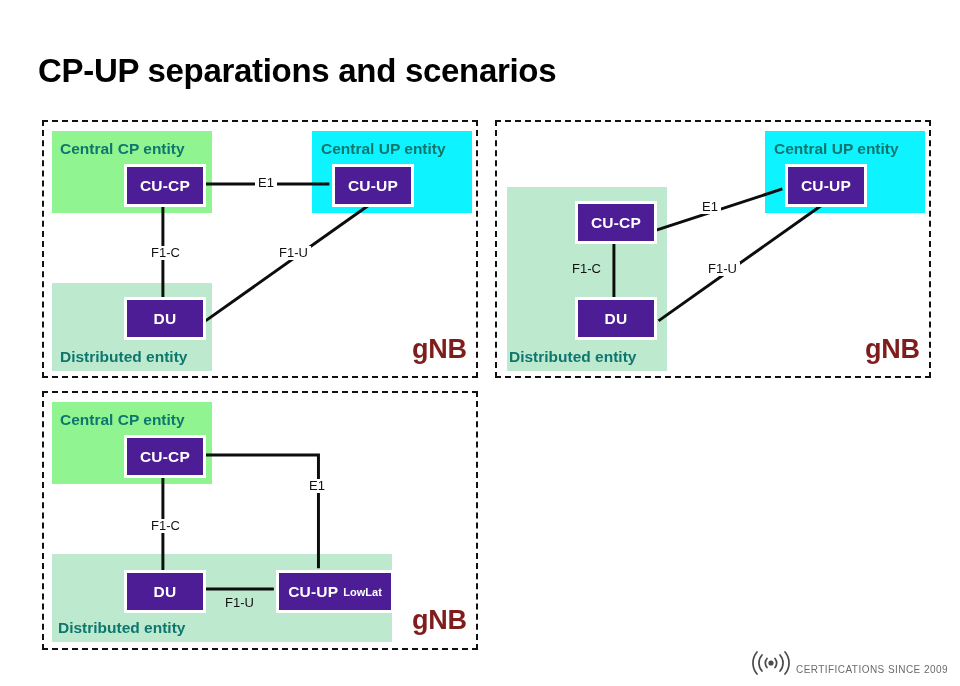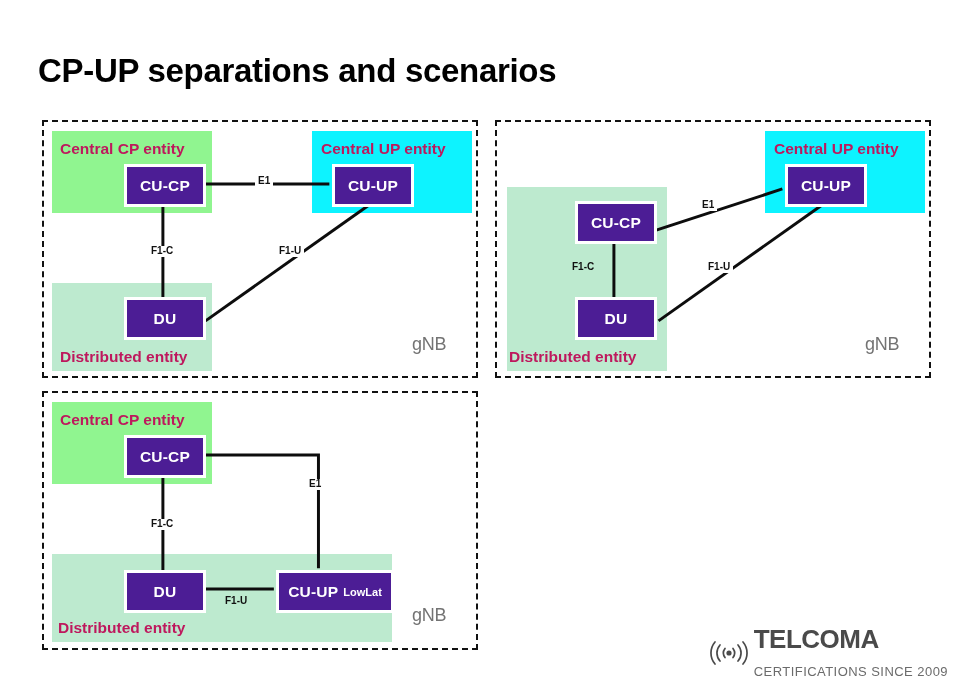--- a/index.html
+++ b/index.html
@@ -43,21 +43,21 @@
     box-sizing: border-box;
   }
   .region-cp   { background: #90f590; }
   .region-up   { background: #0df3ff; }
   .region-dist { background: #bdeacf; }
 
   .region-label {
     position: absolute;
     font-size: 15.5px;
     font-weight: bold;
-    color: #be185d;
+    color: #0f766e;
     white-space: nowrap;
     line-height: 1;
   }
 
   
   .node {
     position: absolute;
     box-sizing: border-box;
     background: #4c1d95;
     border: 3px solid #ffffff;
@@ -91,37 +91,37 @@
   .link-line {
     stroke: #0d0d0d;
     stroke-width: 3;
     fill: none;
     stroke-linecap: butt;
   }
 
   
   .link-label {
     position: absolute;
-    font-size: 10px;
-    font-weight: bold;
+    font-size: 13px;
+    font-weight: normal;
     color: #111111;
     background: #ffffff;
     padding: 0 3px;
     white-space: nowrap;
     line-height: 1.05;
     z-index: 5;
   }
   .link-label.on-mint { background: #bdeacf; }
 
   
   .gnb-tag {
     position: absolute;
-    font-size: 18px;
-    font-weight: normal;
-    color: #737373;
+    font-size: 27px;
+    font-weight: bold;
+    color: #7f1d1d;
     letter-spacing: -0.2px;
     z-index: 6;
   }
 
   
   #logo {
     position: absolute;
     right: 12px;
     bottom: 8px;
     display: flex;
@@ -131,21 +131,21 @@
   }
   #logo .wordmark { display: flex; flex-direction: column; align-items: flex-start; }
   #logo .brand {
     font-size: 26px;
     font-weight: bold;
     color: #4a4a4a;
     letter-spacing: -0.5px;
     line-height: 0.95;
   }
   #logo .tagline {
-    font-size: 13px;
+    font-size: 10px;
     color: #6b6b6b;
     letter-spacing: 0.45px;
     line-height: 1;
     margin-top: 13px;
   }
 </style>
 </head>
 <body>
 
 <div id="slide">
@@ -255,18 +255,17 @@
         <path d="M9,4 A17,17 0 0 0 9,26"></path>
         <path d="M14,7 A12,12 0 0 0 14,23"></path>
         <path d="M19,10.5 A7.5,7.5 0 0 0 19,19.5"></path>
         <path d="M37,4 A17,17 0 0 1 37,26"></path>
         <path d="M32,7 A12,12 0 0 1 32,23"></path>
         <path d="M27,10.5 A7.5,7.5 0 0 1 27,19.5"></path>
       </g>
       <circle cx="23" cy="15" r="2.6" fill="#4a4a4a"></circle>
     </svg>
     <div class="wordmark">
-      <div class="brand">TELCOMA</div>
       <div class="tagline">CERTIFICATIONS SINCE 2009</div>
     </div>
   </div>
 
 </div>
 
 </body></html>

